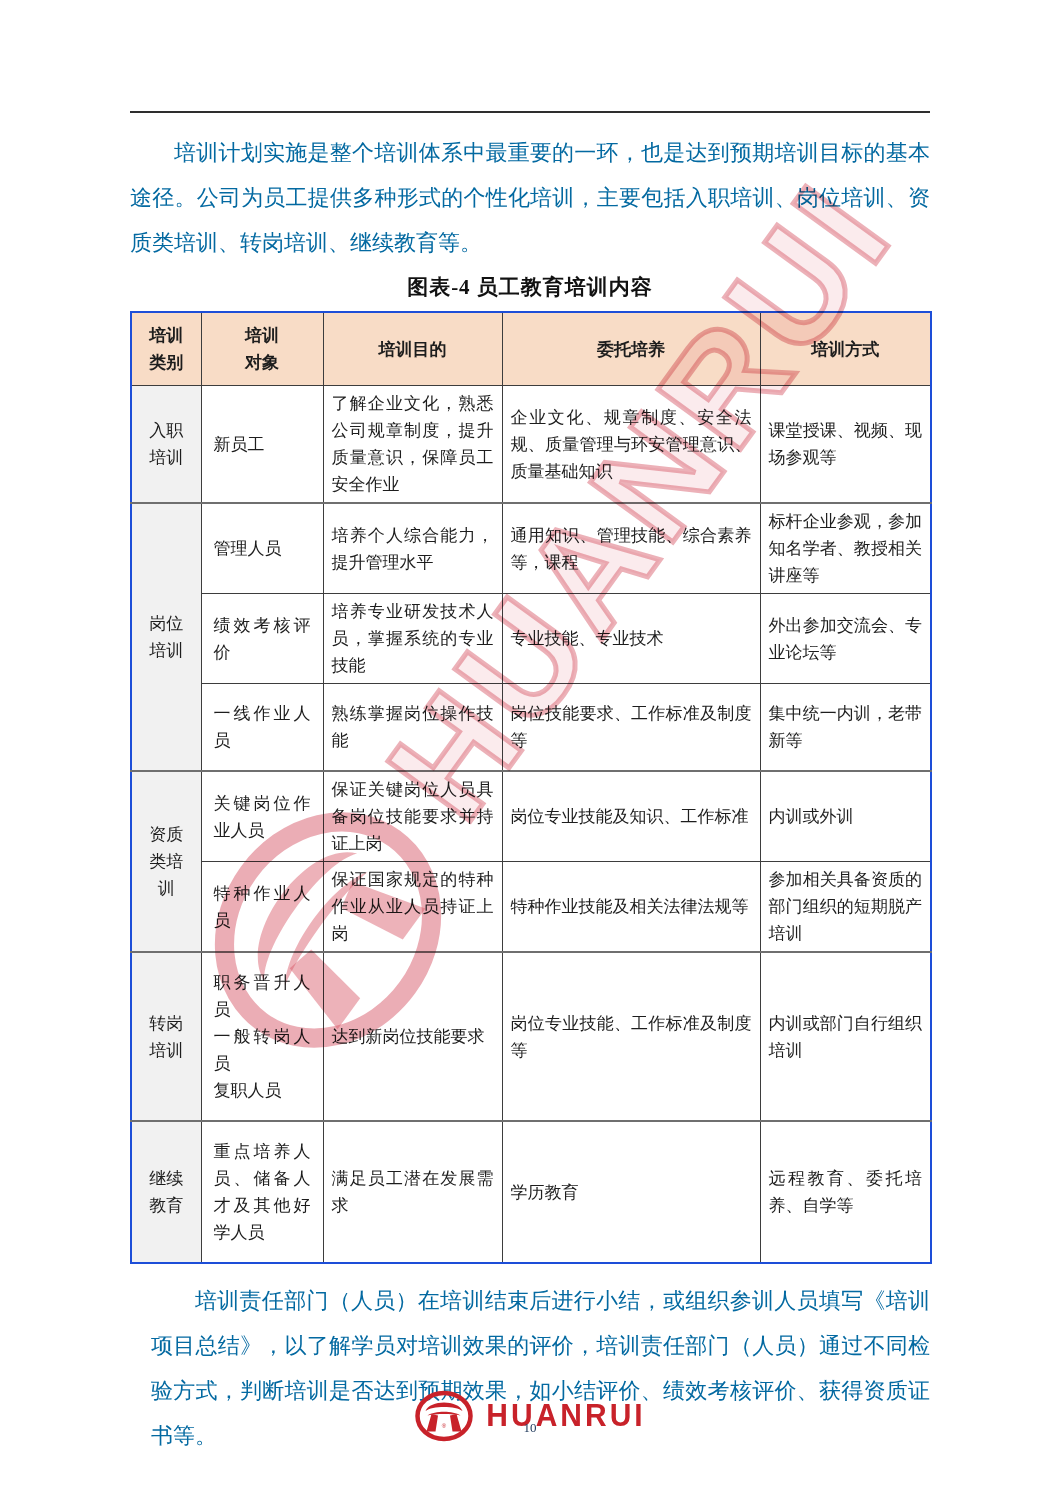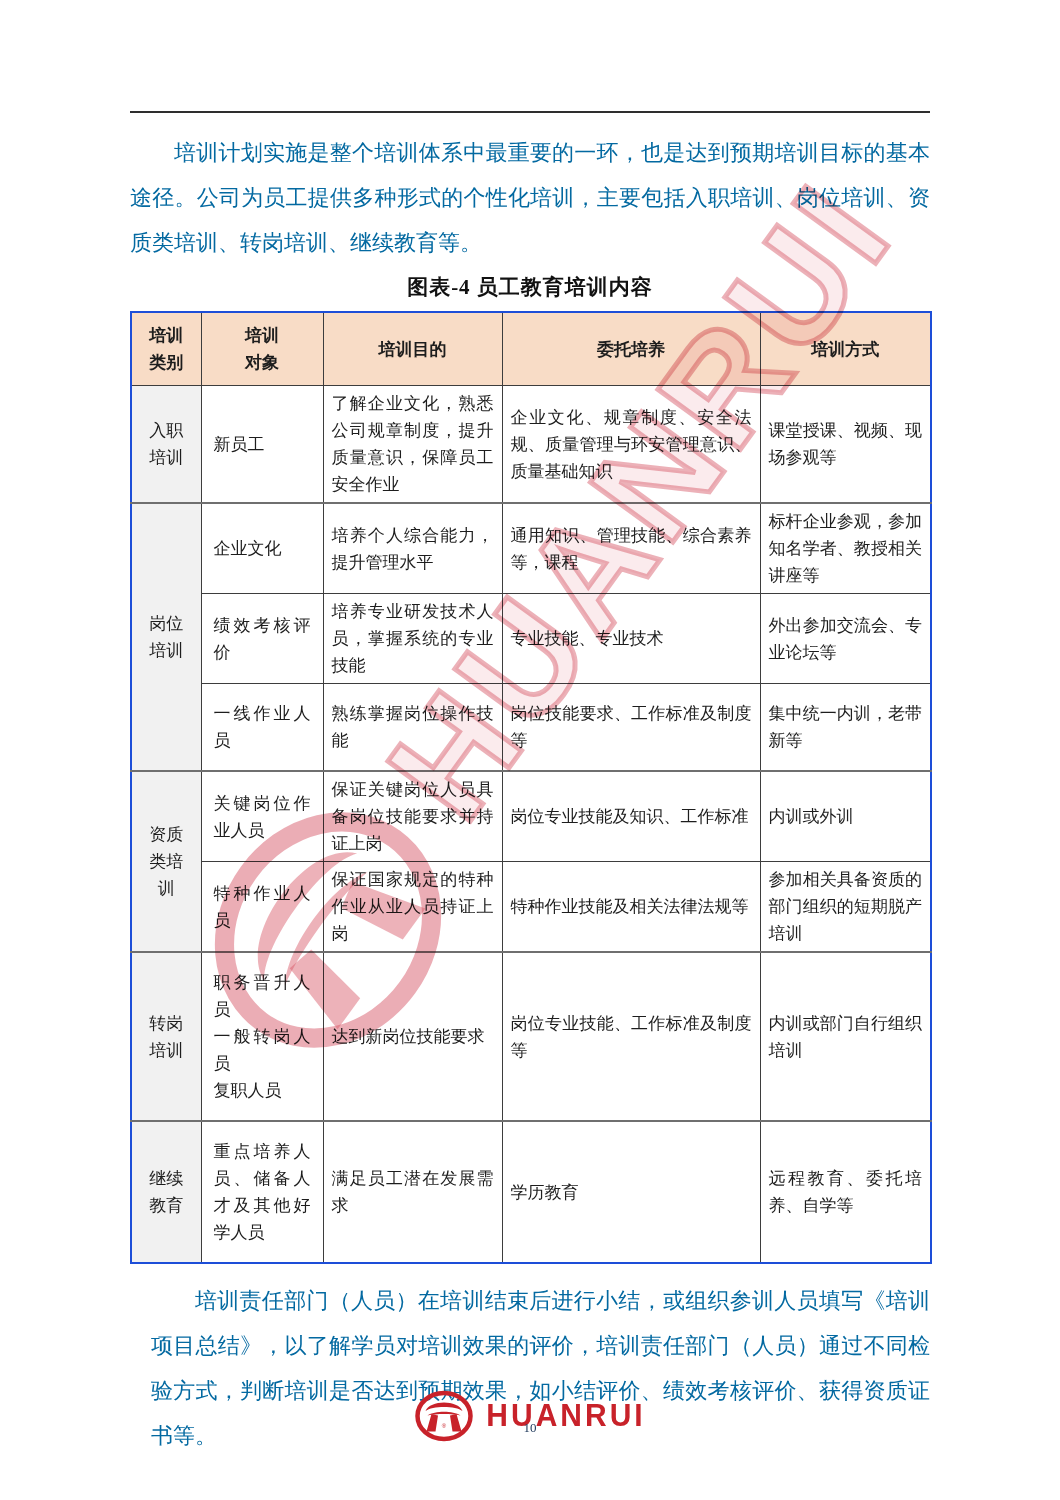--- a/index.html
+++ b/index.html
@@ -126,21 +126,21 @@
       <tbody>
           <tr class="group-start">
             <td class="cat" rowspan="1">入职培训</td>
             <td class="c-target">新员工</td>
             <td class="c-purpose">了解企业文化，熟悉公司规章制度，提升质量意识，保障员工安全作业</td>
             <td class="c-content">企业文化、规章制度、安全法规、质量管理与环安管理意识、质量基础知识</td>
             <td class="c-method">课堂授课、视频、现场参观等</td>
           </tr>
           <tr class="group-start">
             <td class="cat" rowspan="3">岗位培训</td>
-            <td class="c-target">企业文化</td>
+            <td class="c-target">管理人员</td>
             <td class="c-purpose">培养个人综合能力，提升管理水平</td>
             <td class="c-content">通用知识、管理技能、综合素养等，课程</td>
             <td class="c-method">标杆企业参观，参加知名学者、教授相关讲座等</td>
           </tr>
           <tr>
             <td class="c-target">绩效考核评价</td>
             <td class="c-purpose">培养专业研发技术人员，掌握系统的专业技能</td>
             <td class="c-content">专业技能、专业技术</td>
             <td class="c-method">外出参加交流会、专业论坛等</td>
           </tr>

